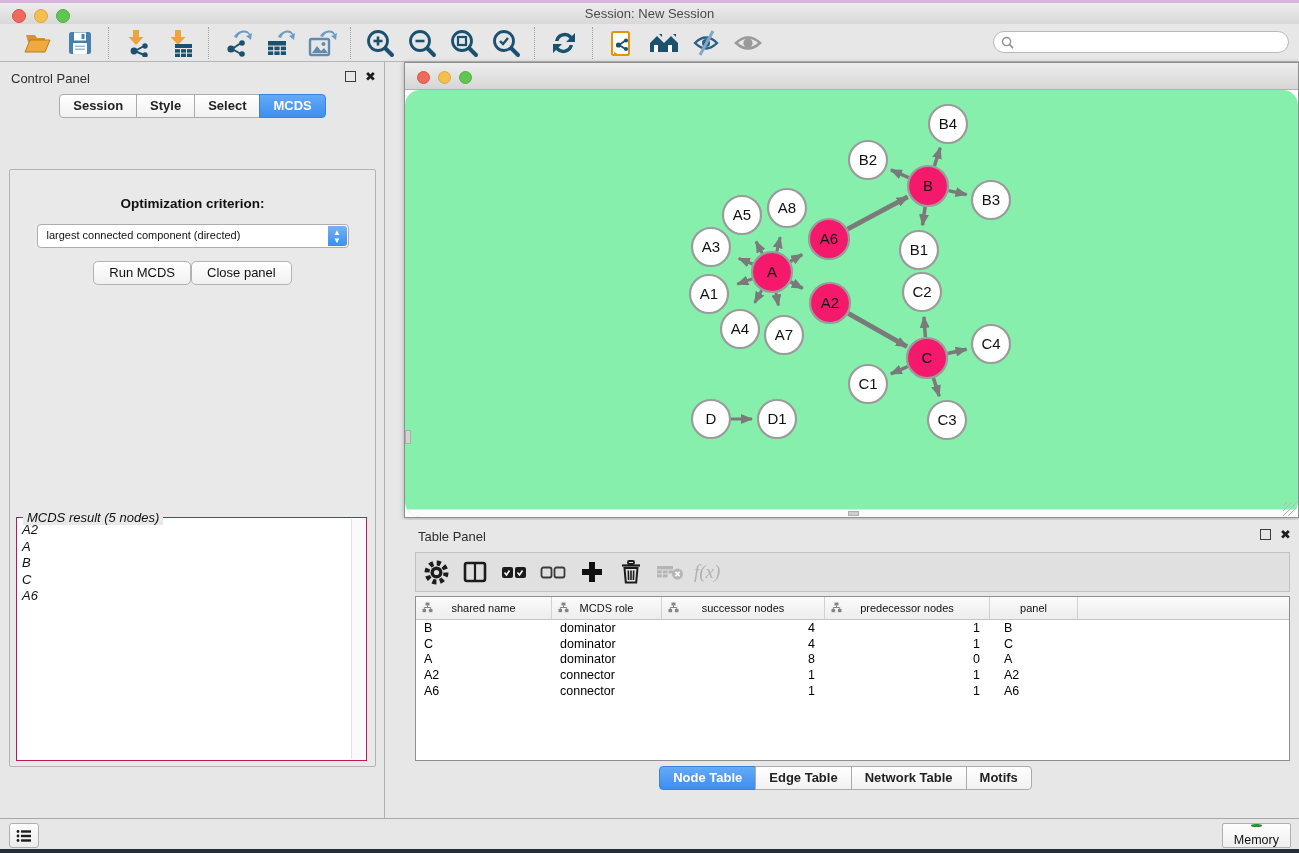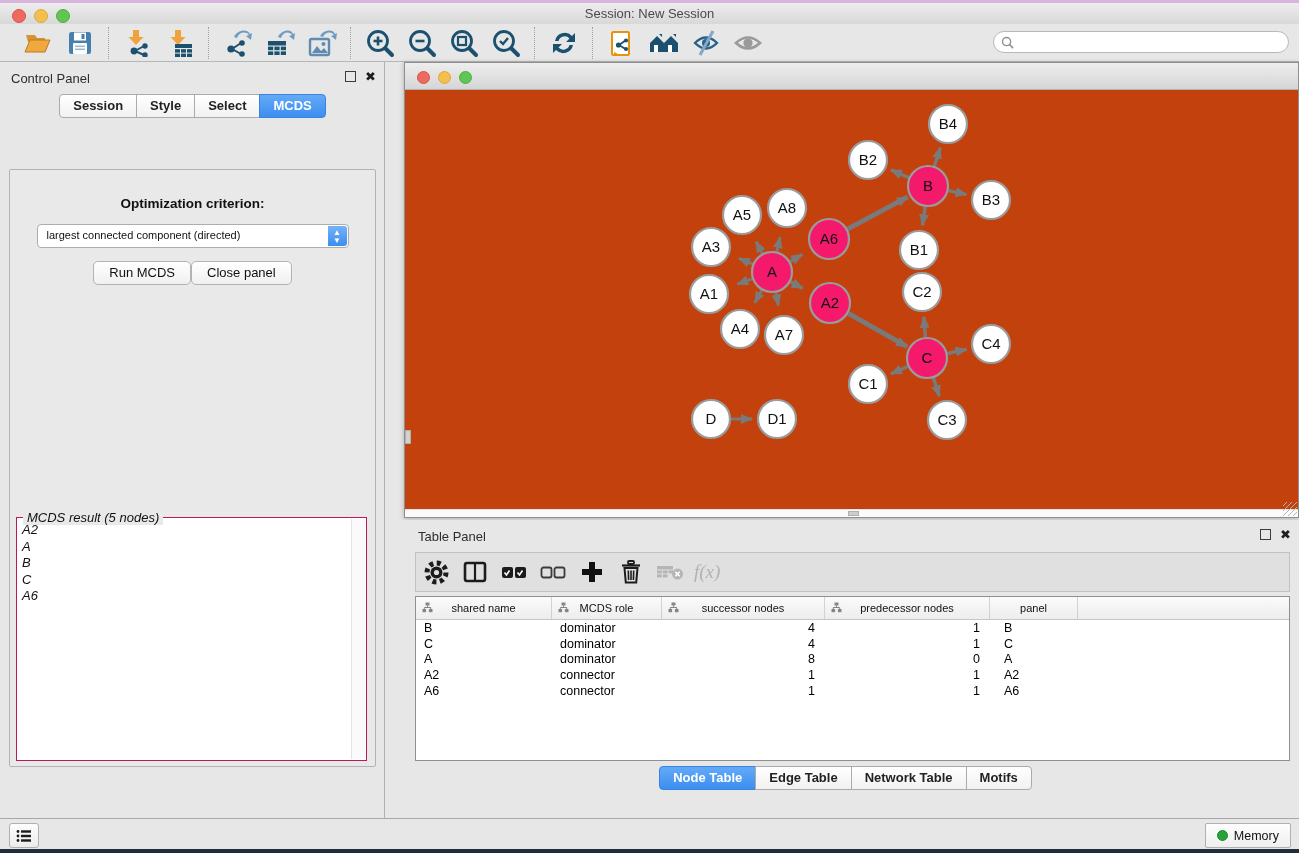--- a/index.html
+++ b/index.html
@@ -67,21 +67,21 @@
   .result-scroll{position:absolute;right:1px;top:1px;bottom:1px;width:13px;background:#fafafa;border-left:1px solid #e3e3e3;}
 
   
   .net-window{position:absolute;left:404px;top:62px;width:895px;height:456px;
     border:1px solid #8e8e8e;box-sizing:border-box;background:#fff;box-shadow:0 1px 5px rgba(0,0,0,.25);}
   .net-titlebar{position:relative;height:26px;background:linear-gradient(#ededed,#d6d6d6);
     border-bottom:1px solid #b1b1b1;}
   .net-titlebar .title{position:absolute;left:0;right:0;top:6px;text-align:center;font-size:13px;color:#333;}
   .net-lights{position:absolute;left:12px;top:8px;display:flex;gap:8px;}
   .net-lights .light{width:11px;height:11px;}
-  .net-canvas{position:absolute;left:0;top:27px;right:0;bottom:0;background:#c2410c;overflow:hidden;}
+  .net-canvas{position:absolute;left:0;top:27px;right:0;bottom:0;background:#86efac;overflow:hidden;border-radius:15px;}
   .v-thumb{position:absolute;left:0px;top:340px;width:6px;height:14px;background:#d2d2d2;border:1px solid #aeaeae;box-sizing:border-box;}
   .h-scroll{position:absolute;left:0;right:0;bottom:0;height:7px;background:#fbfbfb;border-top:1px solid #e4e4e4;}
   .h-thumb{position:absolute;left:443px;top:1px;width:11px;height:5px;background:#cdcdcd;border:1px solid #b0b0b0;box-sizing:border-box;}
   .resize-grip{position:absolute;right:1px;bottom:1px;width:14px;height:14px;
     background:repeating-linear-gradient(135deg,transparent 0 2.5px,#b4b4b4 2.5px 3.5px);}
   .graph-svg text{font-family:"Liberation Sans","DejaVu Sans",sans-serif;font-size:15px;fill:#111;}
 
   
   .table-panel{position:absolute;left:392px;top:520px;right:0;bottom:35px;background:#e7e7e7;}
   .table-panel .p-title{left:26px;}
@@ -101,21 +101,21 @@
   .cw0{width:136px;} .cw1{width:110px;} .cw2{width:163px;} .cw3{width:165px;} .cw4{width:88px;}
   .pad-l{padding-left:8px;} .num{text-align:right;padding-right:10px;}
 
   .tp-tabs{position:absolute;left:0;right:0;bottom:28px;display:flex;justify-content:center;}
 
   
   .statusbar{position:absolute;left:0;right:0;top:818px;height:31px;background:#e7e7e7;border-top:1px solid #a8a8a8;box-sizing:border-box;}
   .list-btn{position:absolute;left:9px;top:4px;width:28px;height:23px;background:linear-gradient(#fdfdfd,#ececec);
     border:1px solid #b0b0b0;border-radius:3px;display:flex;align-items:center;justify-content:center;}
   .memory-btn{position:absolute;right:8px;top:4px;height:23px;background:linear-gradient(#fdfdfd,#efefef);
-    border:1px solid #b0b0b0;border-radius:2px;display:flex;align-items:center;gap:6px;padding:0 11px;font-size:12.5px;color:#111;}
+    border:1px solid #b0b0b0;border-radius:2px;display:flex;align-items:center;gap:6px;padding:0 11px;font-size:12.5px;color:#111;flex-direction:column;}
   .mem-dot{width:11px;height:11px;border-radius:50%;background:#27a338;border:1px solid #1d8a2c;box-sizing:border-box;}
   .bottom-strip{position:absolute;left:0;right:0;top:849px;height:4px;background:#232d3a;}
 </style>
 </head>
 <body>
 
 <div class="app">
   <div class="top-strip"></div>
 
   <div class="titlebar">

